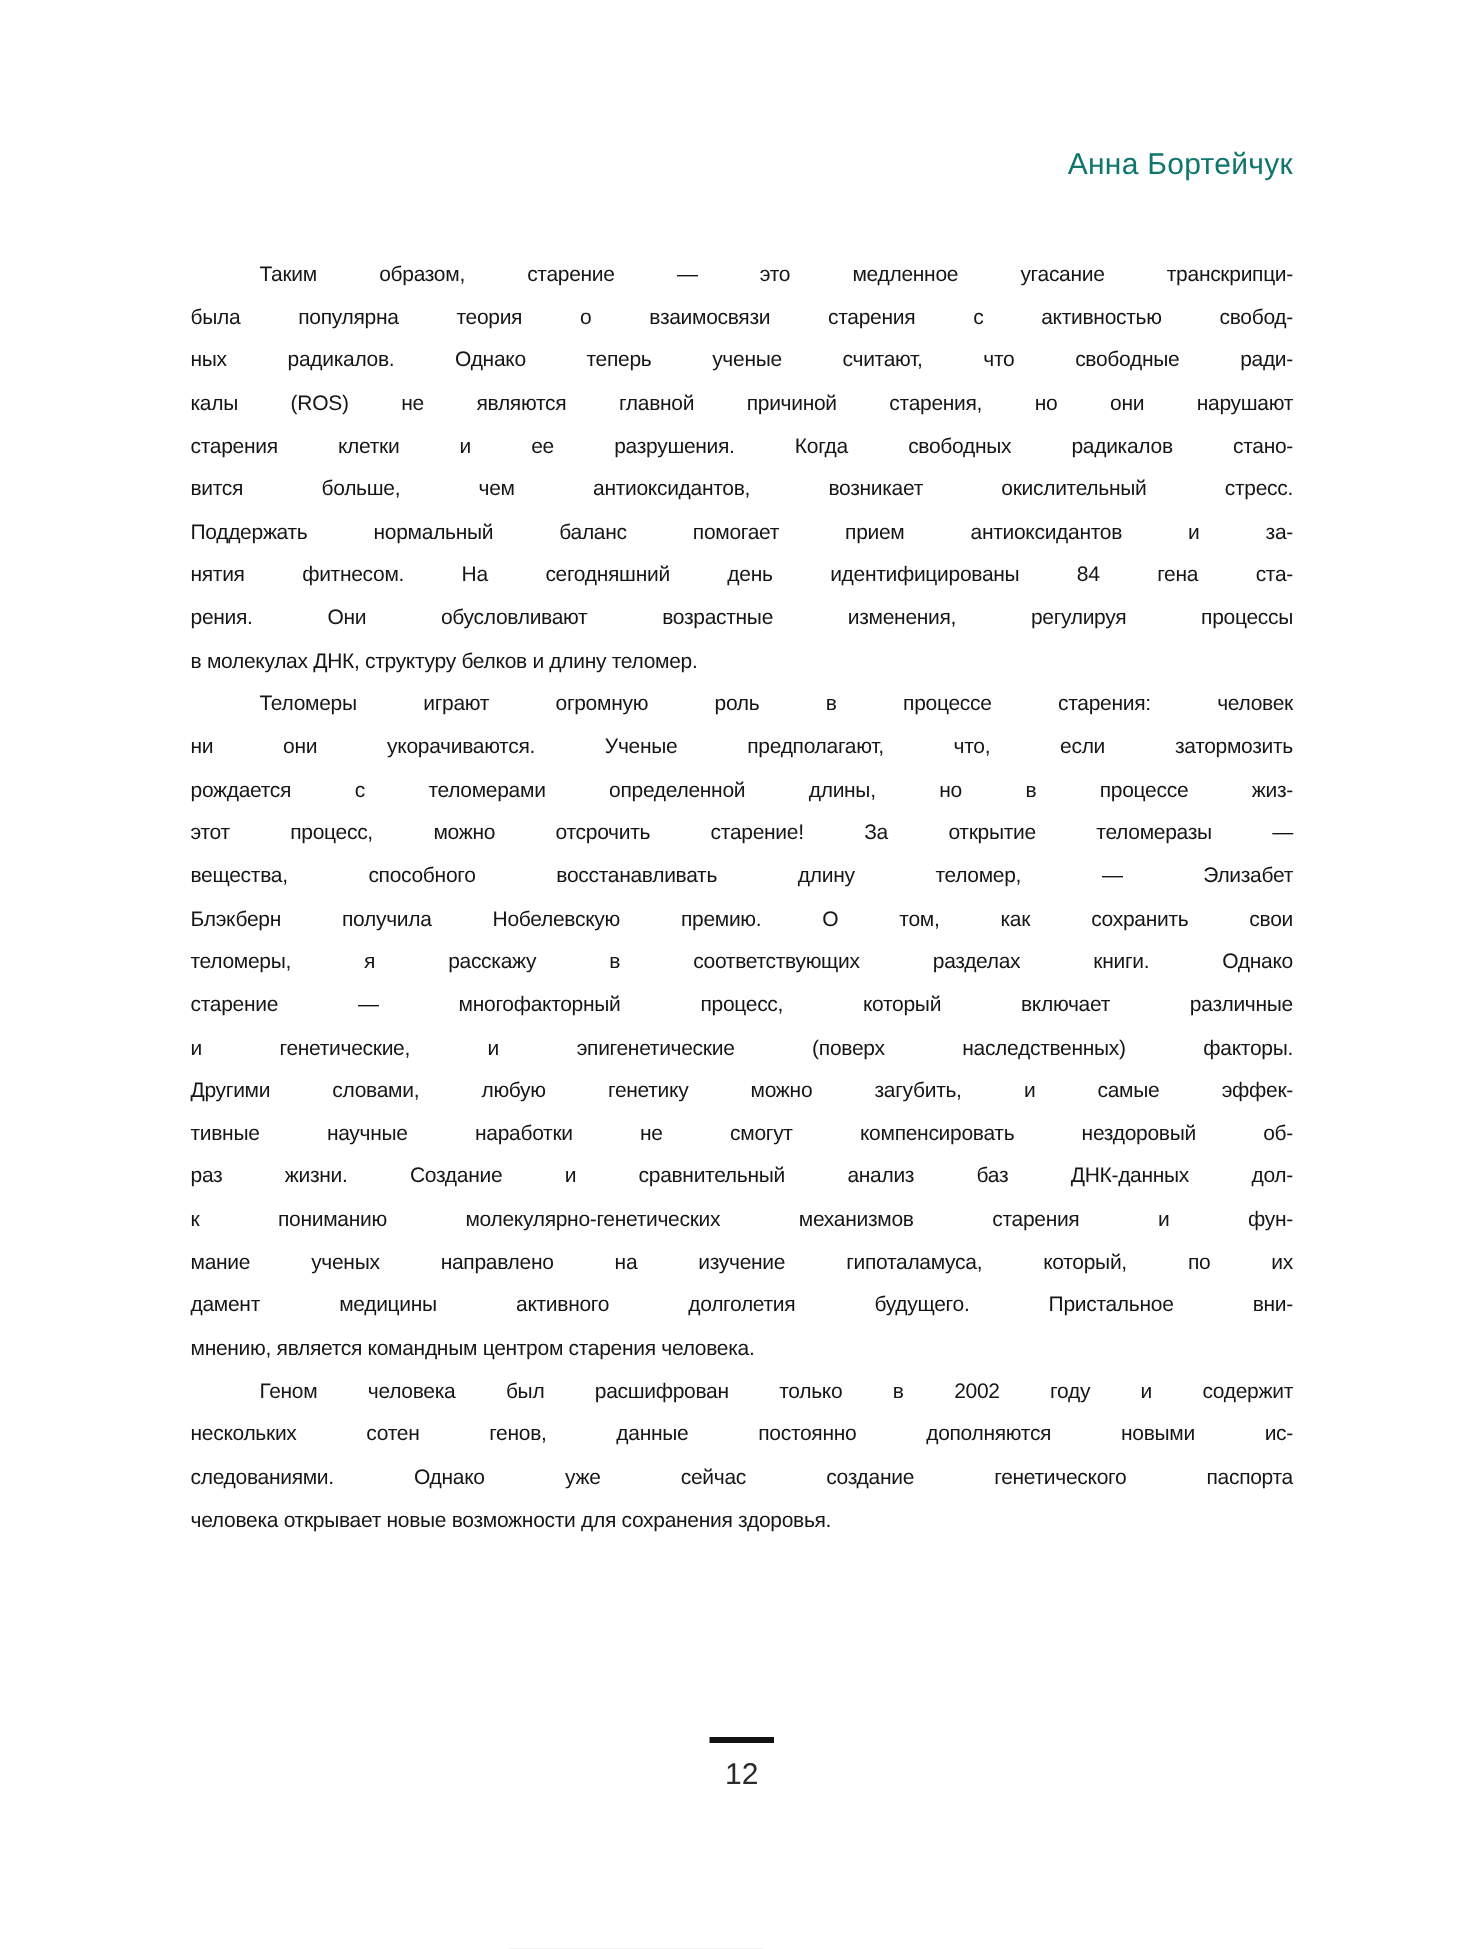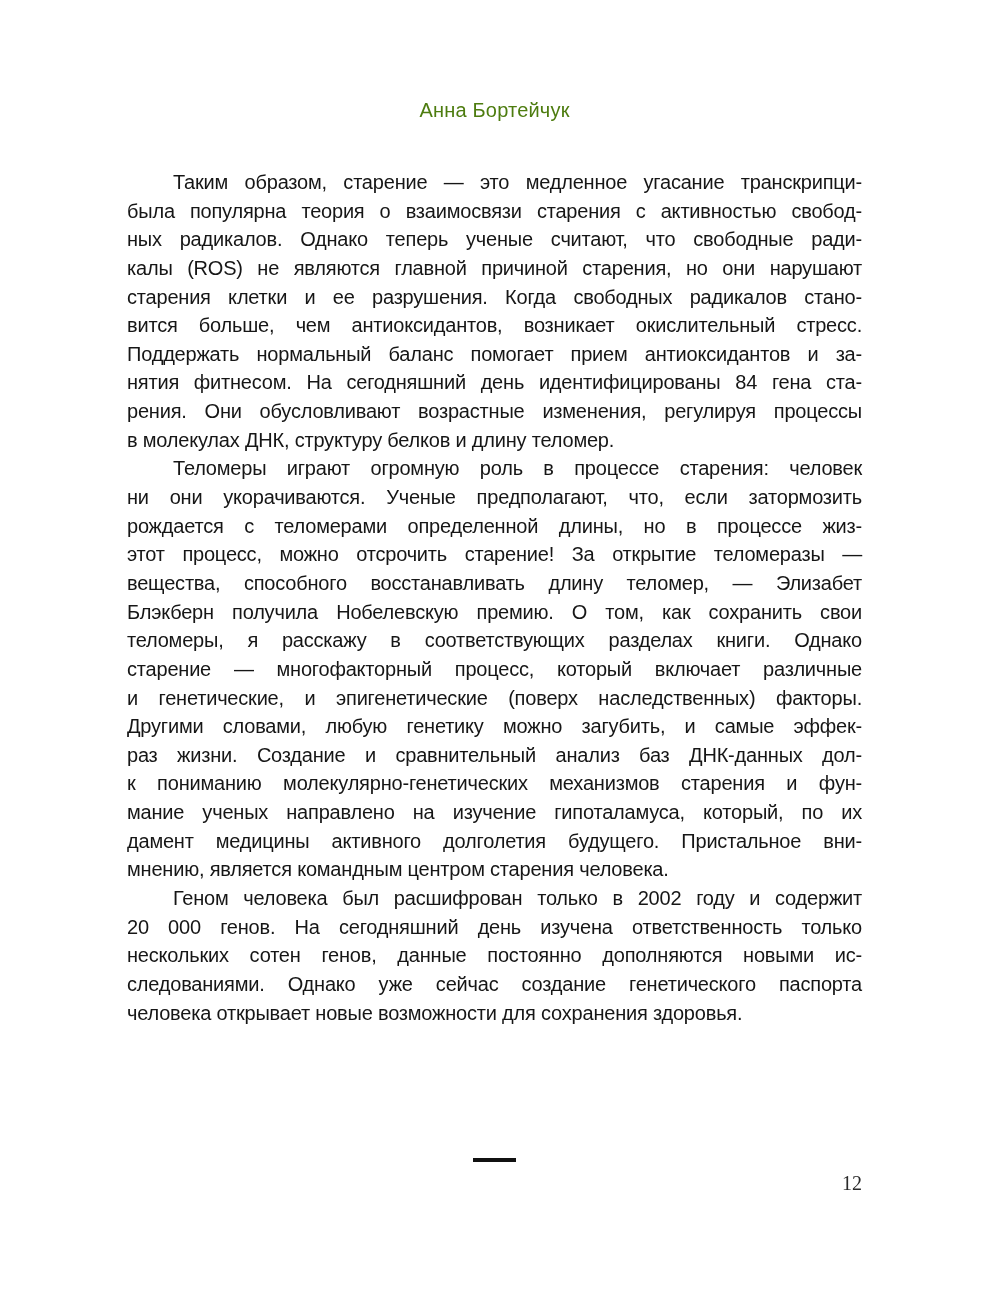--- a/index.html
+++ b/index.html
@@ -15,33 +15,33 @@
     background: #ffffff;
     font-family: "Liberation Sans", "DejaVu Sans", sans-serif;
     color: #161616;
     overflow: hidden;
   }
   .running-header {
     position: absolute;
     top: 98px;
     left: 127px;
     width: 735px;
-    text-align: center;
+    text-align: right;
     font-size: 20px;
     line-height: 24px;
     font-weight: 400;
-    color: #4d7c0f;
+    color: #0f766e;
     letter-spacing: 0.2px;
   }
   .page-body {
     position: absolute;
     top: 168px;
     left: 127px;
     width: 735px;
-    font-size: 20px;
+    font-size: 14px;
     letter-spacing: -0.2px;
     line-height: 28.65px;
   }
   .paragraph {
     margin: 0;
     padding: 0;
   }
   .line {
     text-align: justify;
     text-align-last: justify;
@@ -53,22 +53,21 @@
     text-indent: 46px;
   }
   .line.last {
     text-align-last: left;
   }
   .footer {
     position: absolute;
     top: 1158px;
     left: 127px;
     width: 735px;
-    text-align: right;
-    font-family: Liberation Serif, serif;
+    text-align: center;
   }
   .footer-rule {
     display: block;
     width: 43px;
     height: 4px;
     background: #111111;
     margin: 0 auto 10px auto;
     border: none;
   }
   .page-number {
@@ -101,29 +100,29 @@
         <div class="line indent">Теломеры играют огромную роль в процессе старения: человек</div>
         <div class="line">ни они укорачиваются. Ученые предполагают, что, если затормозить</div>
         <div class="line">рождается с теломерами определенной длины, но в процессе жиз-</div>
         <div class="line">этот процесс, можно отсрочить старение! За открытие теломеразы —</div>
         <div class="line">вещества, способного восстанавливать длину теломер, — Элизабет</div>
         <div class="line">Блэкберн получила Нобелевскую премию. О том, как сохранить свои</div>
         <div class="line">теломеры, я расскажу в соответствующих разделах книги. Однако</div>
         <div class="line">старение — многофакторный процесс, который включает различные</div>
         <div class="line">и генетические, и эпигенетические (поверх наследственных) факторы.</div>
         <div class="line">Другими словами, любую генетику можно загубить, и самые эффек-</div>
+        <div class="line">тивные научные наработки не смогут компенсировать нездоровый об-</div>
         <div class="line">раз жизни. Создание и сравнительный анализ баз ДНК-данных дол-</div>
         <div class="line">к пониманию молекулярно-генетических механизмов старения и фун-</div>
         <div class="line">мание ученых направлено на изучение гипоталамуса, который, по их</div>
         <div class="line">дамент медицины активного долголетия будущего. Пристальное вни-</div>
         <div class="line last">мнению, является командным центром старения человека.</div>
       </div>
       <div class="paragraph">
         <div class="line indent">Геном человека был расшифрован только в 2002 году и содержит</div>
-        <div class="line">20 000 генов. На сегодняшний день изучена ответственность только</div>
         <div class="line">нескольких сотен генов, данные постоянно дополняются новыми ис-</div>
         <div class="line">следованиями. Однако уже сейчас создание генетического паспорта</div>
         <div class="line last">человека открывает новые возможности для сохранения здоровья.</div>
       </div>
     </div>
 
   <div class="footer">
     <span class="footer-rule"></span>
     <div class="page-number">12</div>
   </div>

